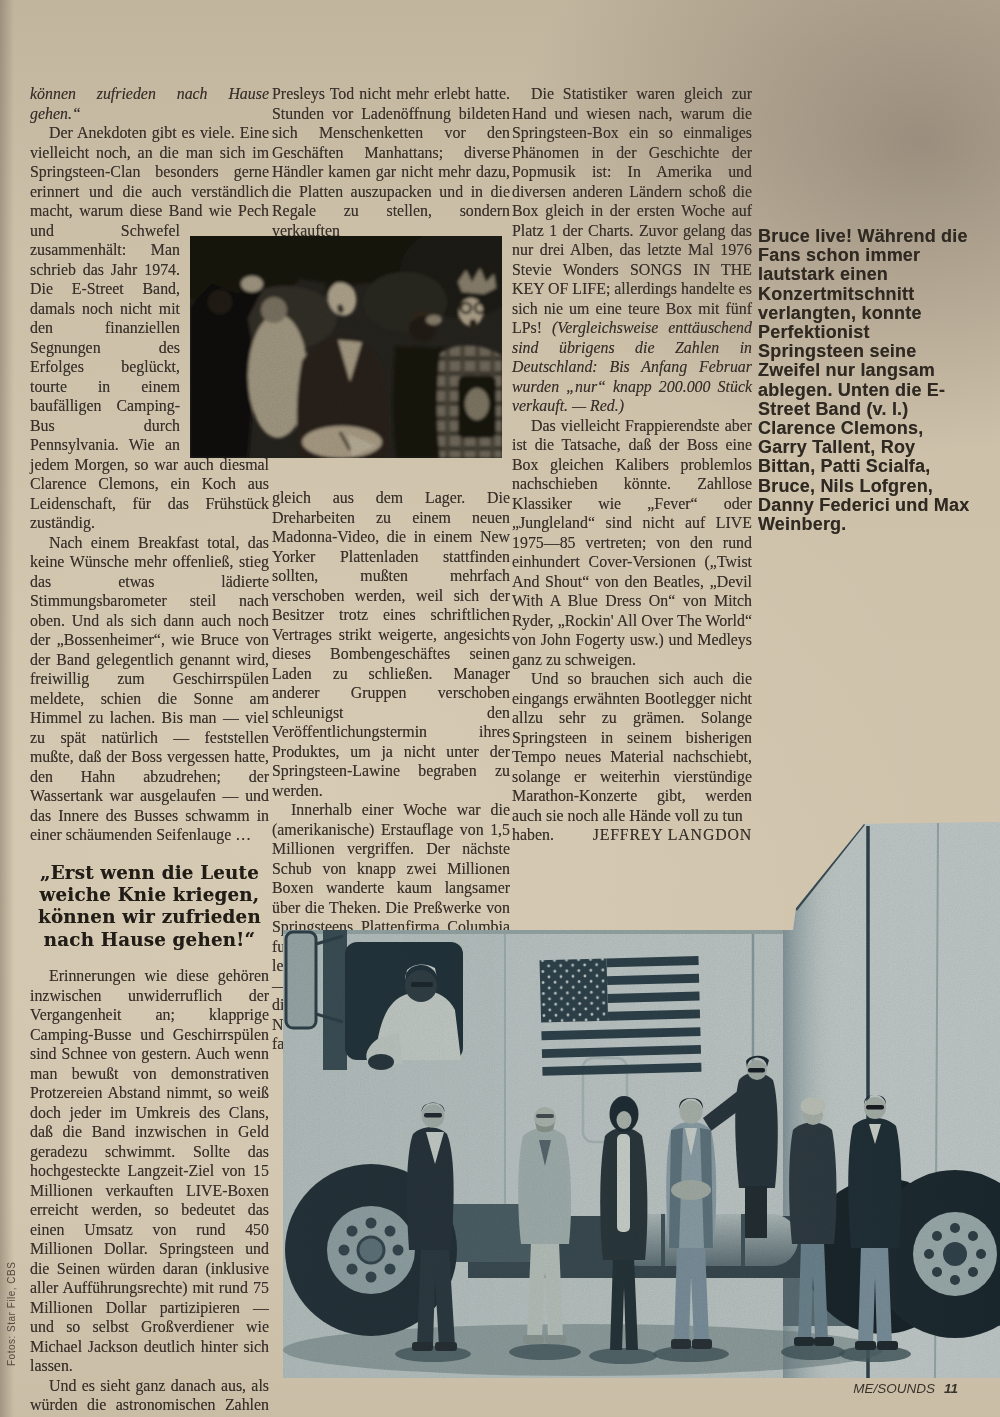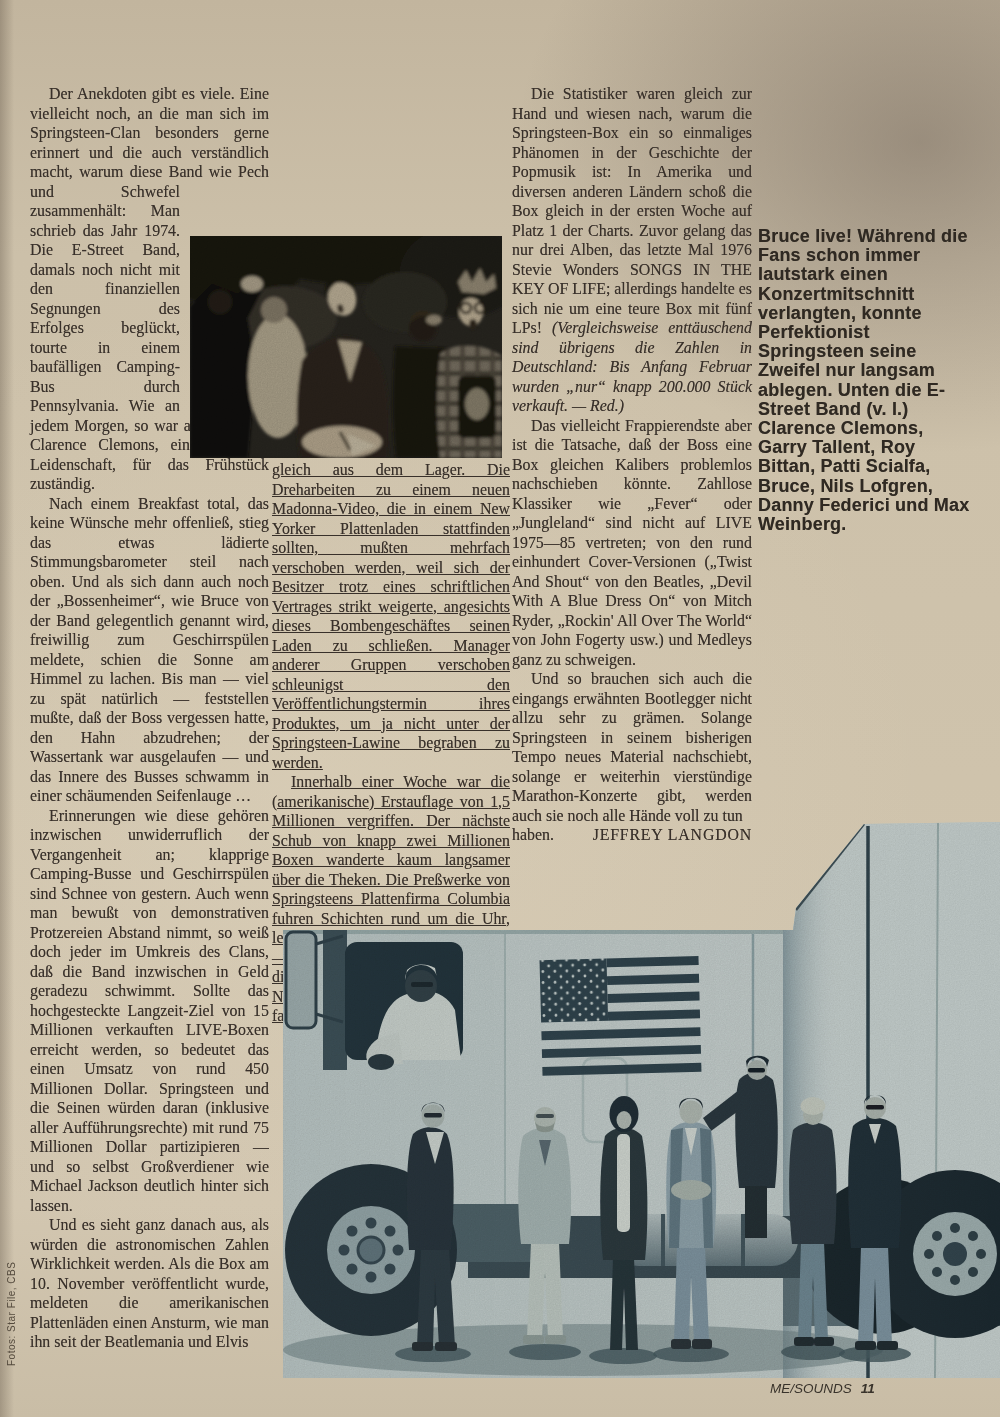--- a/index.html
+++ b/index.html
@@ -12,53 +12,58 @@
       radial-gradient(ellipse 900px 700px at 30% 55%, rgba(236,226,204,.25), rgba(236,226,204,0) 70%),
       linear-gradient(180deg,#c2b59e 0%, #ccc0a9 18%, #cfc3ac 55%, #d2c6b0 85%, #c9bda6 100%);
   }
   .col{position:absolute;text-align:justify;color:#38302a;font-size:15.9px;line-height:19.5px;
        text-shadow:0 0 .5px rgba(56,48,42,.55);}
   .col p{margin:0;}
   .col p.ind{text-indent:19px;}
   .it{font-style:italic;}
   .col-left{left:30px;top:84px;width:239px;}
   .col-mid-up{left:272px;top:84px;width:238px;}
-  .col-mid-low{left:272px;top:460px;width:238px;text-decoration:underline;}
+  .col-mid-low{left:272px;top:488px;width:238px;}
   .col-right{left:512px;top:84px;width:240px;}
   .photo1-spacer{float:right;width:83px;height:232px;margin-left:6px;}
   .pullquote{margin:17px 2px 15px 2px;text-align:center;
     font-family:"DejaVu Serif",serif;font-weight:bold;font-size:18.3px;line-height:22.4px;
     color:#211c16;letter-spacing:.2px;text-shadow:0 0 .6px rgba(33,28,22,.5);}
   .byline-row{display:flex;justify-content:space-between;align-items:baseline;}
   .byline{letter-spacing:.8px;}
   .caption{position:absolute;left:758px;top:227px;width:213px;
     font-family:"Liberation Sans",sans-serif;font-weight:bold;font-size:18px;line-height:19.2px;
     color:#2f2922;letter-spacing:.2px;text-shadow:0 0 .5px rgba(47,41,34,.5);}
   .photo{position:absolute;z-index:3;}
   .photo svg{display:block;}
   #photo-concert{left:190px;top:236px;width:312px;height:222px;}
   #photo-truck{left:283px;top:818px;width:717px;height:560px;}
-  .footer{position:absolute;left:770px;top:1381px;width:188px;text-align:left;z-index:4;
+  .footer{position:absolute;left:770px;top:1381px;width:188px;text-align:right;z-index:4;
     font-family:"Liberation Sans",sans-serif;font-style:italic;font-size:13.5px;color:#39332b;}
   .footer .pagenum{font-weight:bold;margin-left:9px;}
   .credit{position:absolute;left:6px;top:1366px;transform:rotate(-90deg);transform-origin:0 0;
     font-family:"Liberation Sans",sans-serif;font-size:10px;letter-spacing:.5px;color:#544a3d;white-space:nowrap;}
 </style>
 </head>
 <body>
 
 <div class="page">
 
   <div class="col col-left">
+    <p class="it">können zufrieden nach Hause gehen.“</p>
     <p class="ind"><span>Der Anekdoten gibt es viele. Eine vielleicht noch, an die man sich im Springsteen-Clan besonders gerne erinnert und die auch verständlich macht, warum diese Band wie Pech</span><span class="photo1-spacer"></span><span> und Schwefel zusammenhält: Man schrieb das Jahr 1974. Die E-Street Band, damals noch nicht mit den finanziellen Segnungen des Erfolges beglückt, tourte in einem baufälligen Camping-Bus durch Pennsylvania. Wie an jedem Morgen, so war auch diesmal Clarence Clemons, ein Koch aus Leidenschaft, für das Frühstück zuständig.</span></p>
     <p class="ind">Nach einem Breakfast total, das keine Wünsche mehr offenließ, stieg das etwas lädierte Stimmungsbarometer steil nach oben. Und als sich dann auch noch der „Bossenheimer“, wie Bruce von der Band gelegentlich genannt wird, freiwillig zum Geschirrspülen meldete, schien die Sonne am Himmel zu lachen. Bis man — viel zu spät natürlich — feststellen mußte, daß der Boss vergessen hatte, den Hahn abzudrehen; der Wassertank war ausgelaufen — und das Innere des Busses schwamm in einer schäumenden Seifenlauge …</p>
+    <div class="pullquote">„Erst wenn die Leute weiche Knie kriegen, können wir zufrieden nach Hause gehen!“</div>
     <p class="ind">Erinnerungen wie diese gehören inzwischen unwiderruflich der Vergangenheit an; klapprige Camping-Busse und Geschirrspülen sind Schnee von gestern. Auch wenn man bewußt von demonstrativen Protzereien Abstand nimmt, so weiß doch jeder im Umkreis des Clans, daß die Band inzwischen in Geld geradezu schwimmt. Sollte das hochgesteckte Langzeit-Ziel von 15 Millionen verkauften LIVE-Boxen erreicht werden, so bedeutet das einen Umsatz von rund 450 Millionen Dollar. Springsteen und die Seinen würden daran (inklusive aller Aufführungsrechte) mit rund 75 Millionen Dollar partizipieren — und so selbst Großverdiener wie Michael Jackson deutlich hinter sich lassen.</p>
     <p class="ind">Und es sieht ganz danach aus, als würden die astronomischen Zahlen Wirklichkeit werden. Als die Box am 10. November veröffentlicht wurde, meldeten die amerikanischen Plattenläden einen Ansturm, wie man ihn seit der Beatlemania und Elvis</p>
   </div>
 
+  <div class="col col-mid-up">
+    <p>Presleys Tod nicht mehr erlebt hatte. Stunden vor Ladenöffnung bildeten sich Menschenketten vor den Geschäften Manhattans; diverse Händler kamen gar nicht mehr dazu, die Platten auszupacken und in die Regale zu stellen, sondern verkauften</p>
+  </div>
   <div class="col col-mid-low">
     <p>gleich aus dem Lager. Die Dreharbeiten zu einem neuen Madonna-Video, die in einem New Yorker Plattenladen stattfinden sollten, mußten mehrfach verschoben werden, weil sich der Besitzer trotz eines schriftlichen Vertrages strikt weigerte, angesichts dieses Bombengeschäftes seinen Laden zu schließen. Manager anderer Gruppen verschoben schleunigst den Veröffentlichungstermin ihres Produktes, um ja nicht unter der Springsteen-Lawine begraben zu werden.</p>
     <p class="ind">Innerhalb einer Woche war die (amerikanische) Erstauflage von 1,5 Millionen vergriffen. Der nächste Schub von knapp zwei Millionen Boxen wanderte kaum langsamer über die Theken. Die Preßwerke von Springsteens Plattenfirma Columbia fuhren Schichten rund um die Uhr, legten andere Produktionen auf Eis — doch es half alles nichts. Allein die CD-Version war von Ende November bis in den Januar hinein fast</p>
   </div>
 
   <div class="col col-right">
     <p class="ind"><span>Die Statistiker waren gleich zur Hand und wiesen nach, warum die Springsteen-Box ein so einmaliges Phänomen in der Geschichte der Popmusik ist: In Amerika und diversen anderen Ländern schoß die Box gleich in der ersten Woche auf Platz 1 der Charts. Zuvor gelang das nur drei Alben, das letzte Mal 1976 Stevie Wonders SONGS IN THE KEY OF LIFE; allerdings handelte es sich nie um eine teure Box mit fünf LPs! </span><span class="it">(Vergleichsweise enttäuschend sind übrigens die Zahlen in Deutschland: Bis Anfang Februar wurden „nur“ knapp 200.000 Stück verkauft. — Red.)</span></p>
     <p class="ind">Das vielleicht Frappierendste aber ist die Tatsache, daß der Boss eine Box gleichen Kalibers problemlos nachschieben könnte. Zahllose Klassiker wie „Fever“ oder „Jungleland“ sind nicht auf LIVE 1975—85 vertreten; von den rund einhundert Cover-Versionen („Twist And Shout“ von den Beatles, „Devil With A Blue Dress On“ von Mitch Ryder, „Rockin' All Over The World“ von John Fogerty usw.) und Medleys ganz zu schweigen.</p>
     <p class="ind">Und so brauchen sich auch die eingangs erwähnten Bootlegger nicht allzu sehr zu grämen. Solange Springsteen in seinem bisherigen Tempo neues Material nachschiebt, solange er weiterhin vierstündige Marathon-Konzerte gibt, werden auch sie noch alle Hände voll zu tun</p>
     <div class="byline-row">

